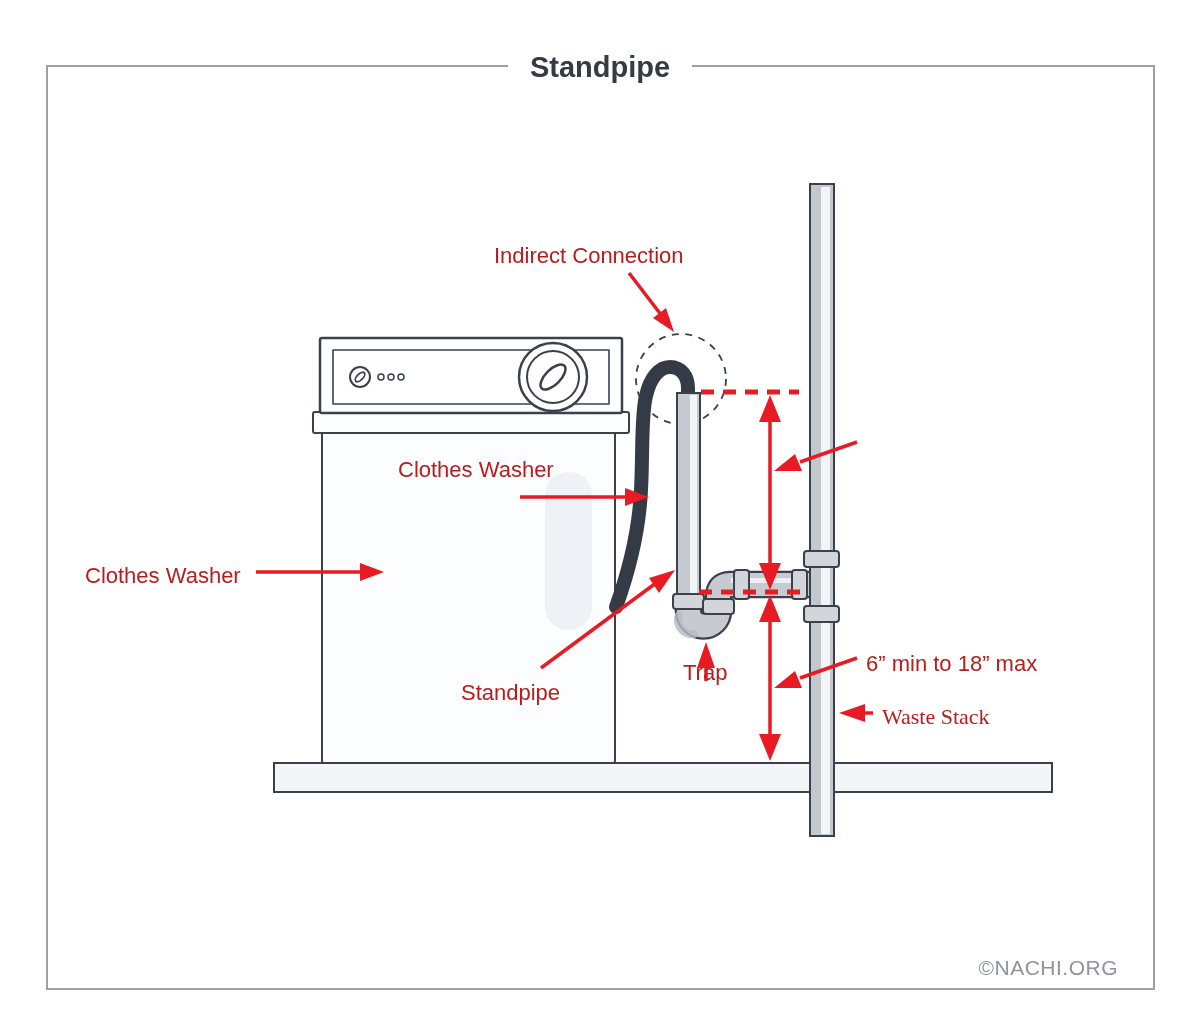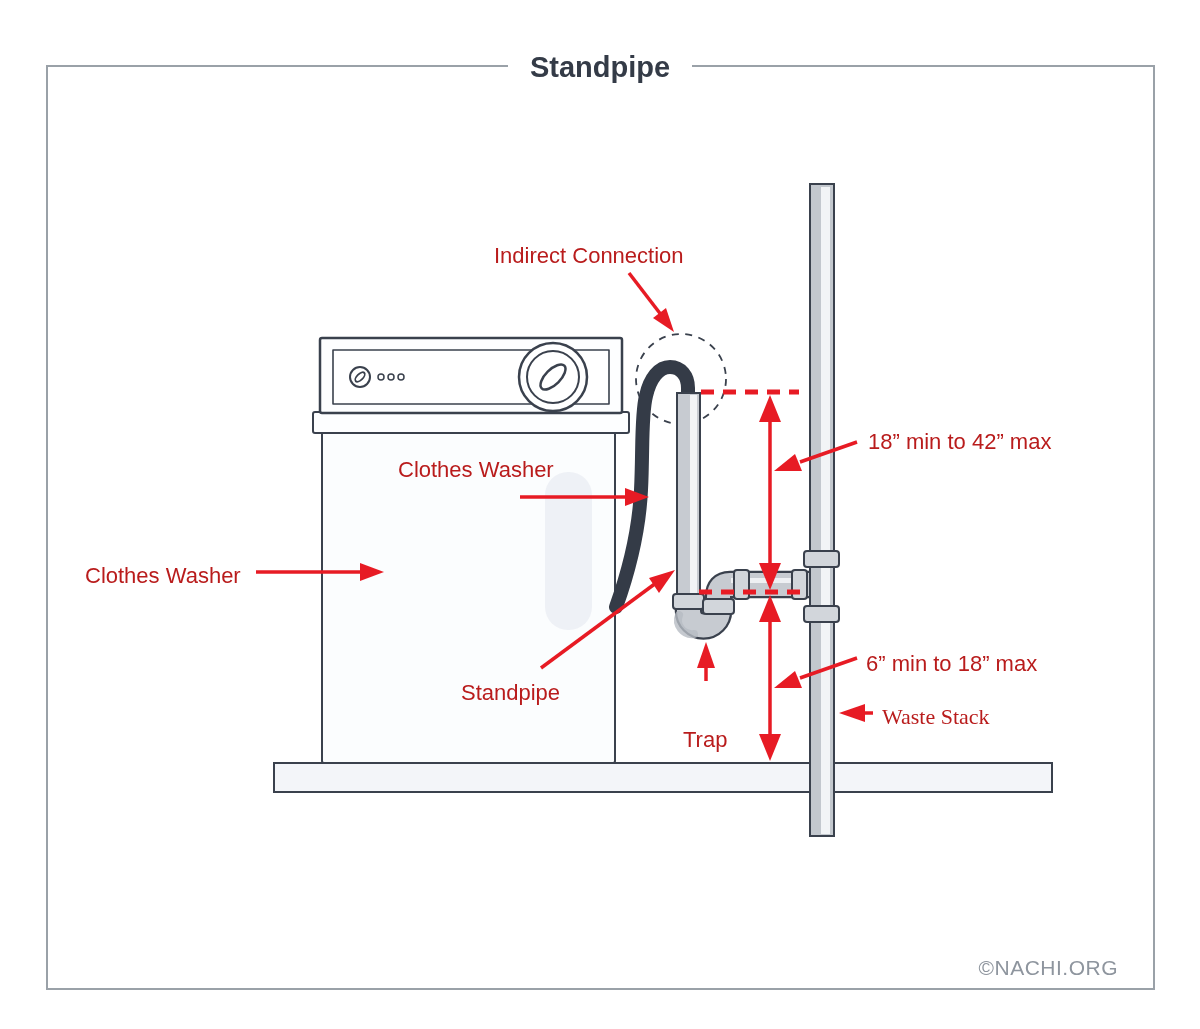--- a/index.html
+++ b/index.html
@@ -184,23 +184,22 @@
   <div class="label" style="left:494px; top:240px;">Indirect Connection</div>
 
   <div class="label" style="left:398px; top:454px;">
     <div>Clothes Washer</div>
   </div>
 
   <div class="label" style="left:85px; top:560px;">Clothes Washer</div>
 
   <div class="label" style="left:461px; top:677px;">Standpipe</div>
 
-  <div class="label" style="left:683px; top:724px;">Trap</div>
-
-  <div class="label" style="left:868px; top:426px;">18” min to 42” max</div>
+  <div class="label" style="left:683px; top:657px;">Trap</div>
+
 
   <div class="label" style="left:866px; top:648px;">6” min to 18” max</div>
 
   <div class="label" style="left:882px; top:701px;font-family:Liberation Serif, serif;">Waste Stack</div>
 
   <div class="credit">©NACHI.ORG</div>
 
 </div>
 
 </body></html>

